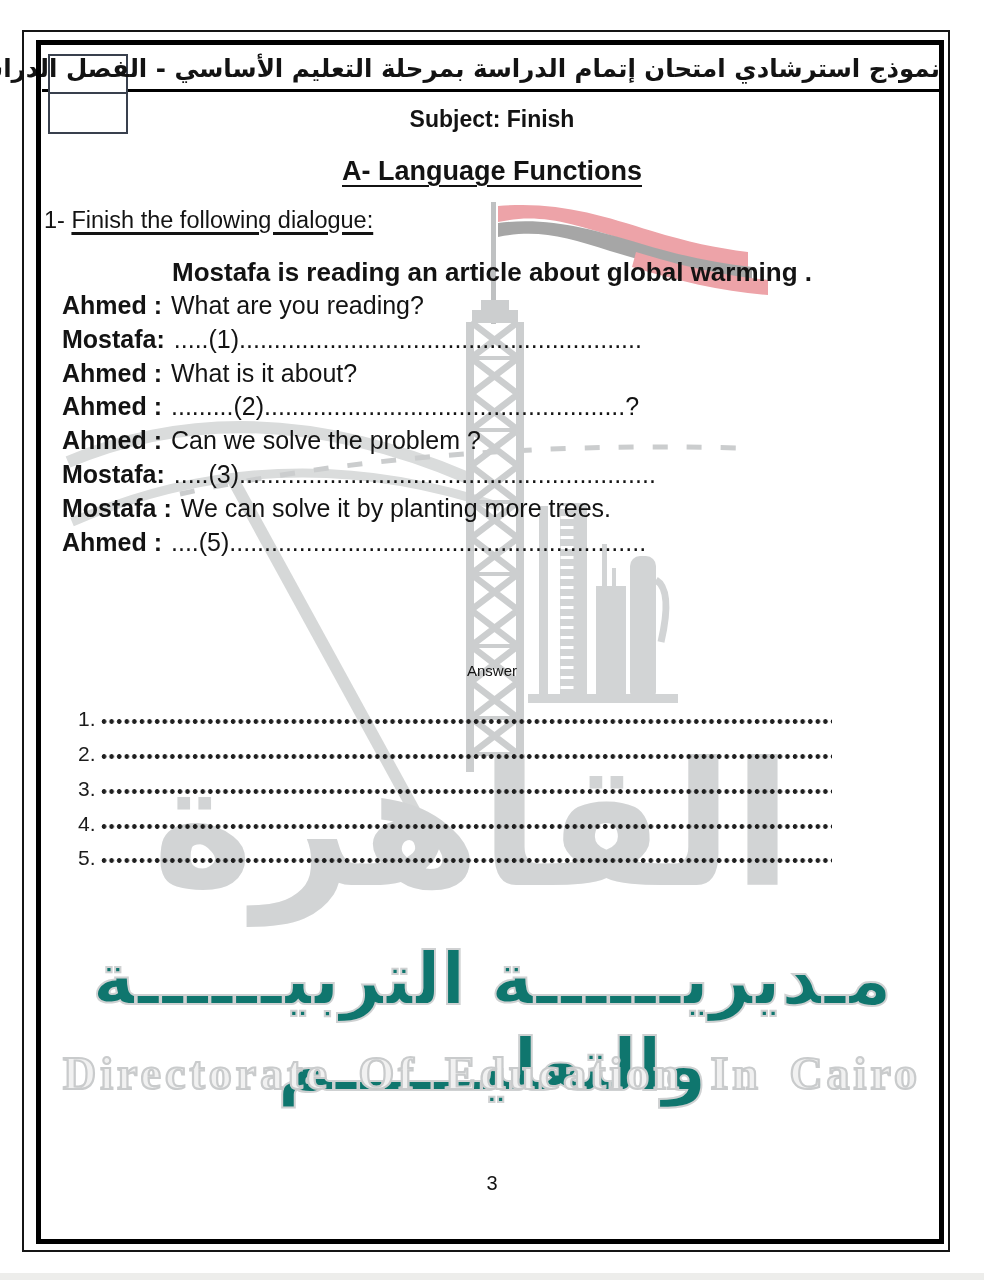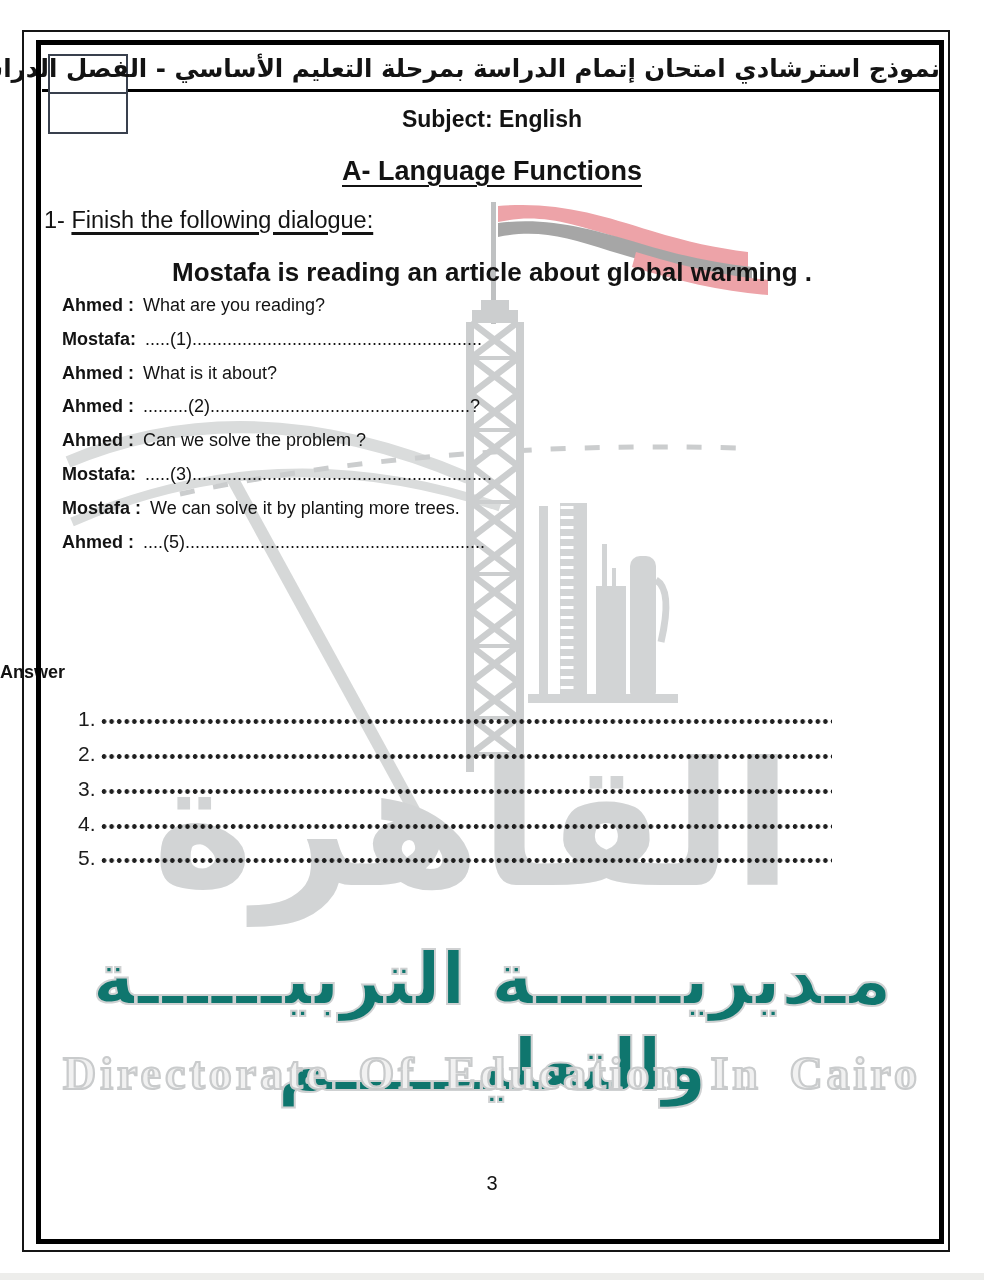--- a/index.html
+++ b/index.html
@@ -23,26 +23,26 @@
   .subject{left:0;top:106px;width:100%;text-align:center;font-weight:bold;font-size:23px;z-index:3;}
 
   .section-title{left:0;top:156px;width:100%;text-align:center;font-size:27px;font-weight:600;
       text-decoration:underline;text-decoration-thickness:2px;text-underline-offset:5px;z-index:3;}
 
   .q1{left:44px;top:207px;font-size:23.5px;font-weight:normal;z-index:3;}
   .q1 .u{text-decoration:underline;text-decoration-thickness:2.5px;text-underline-offset:4px;}
   .scene{left:0;top:257px;width:100%;text-align:center;font-size:26px;font-weight:bold;z-index:3;}
 
   
-  .dialogue{left:62px;top:289px;width:860px;font-size:18px;line-height:33.8px;z-index:3;}
+  .dialogue{left:62px;top:289px;width:860px;font-size:25px;line-height:33.8px;z-index:3;}
   .dlg-line{white-space:nowrap;}
   .spk{font-weight:bold;margin-right:9px;}
 
   
-  .answer-title{left:0;top:662px;width:100%;text-align:left;font-size:18px;font-weight:bold;z-index:3;}
+  .answer-title{left:0;top:662px;width:100%;text-align:center;font-size:15px;font-weight:normal;z-index:3;}
   .answers{left:78px;top:694px;width:754px;z-index:3;}
   .ans-row{height:34.9px;display:flex;align-items:flex-end;font-size:21px;color:#1b1b1b;}
   .ans-label{margin-right:5px;line-height:1;}
   .ans-leader{flex:1;height:7px;margin-bottom:4px;
       background-image:radial-gradient(circle at 3px 3.5px,#1f1f1f 2px,transparent 2.7px);
       background-size:7.6px 7px;background-repeat:repeat-x;background-position:0 bottom;}
 
   .page-num{left:0;top:1172px;width:100%;text-align:center;font-size:20px;z-index:3;}
 
   
@@ -119,21 +119,21 @@
   </svg>
 
   <div class="abs wm-cairo">القاهرة</div>
   <div class="abs wm-ministry-ar">مـديريــــــة التربيــــــة والتعليــــــم</div>
   <div class="abs wm-ministry-en">Directorate Of Education In Cairo</div>
 
   <div class="abs score-box b1"></div>
   <div class="abs score-box b2"></div>
   <div class="abs header-rule"></div>
   <div class="abs arabic-title">نموذج استرشادي امتحان إتمام الدراسة بمرحلة التعليم الأساسي - الفصل الدراسي الثاني 2024 / 2025 م</div>
-  <div class="abs subject">Subject: English</div>
+  <div class="abs subject">Subject: Finish</div>
 
   <div class="abs section-title">A- Language Functions</div>
 
   <div class="abs q1">
     <span>1-</span>
     <span class="u">Finish the following dialogue:</span>
   </div>
   <div class="abs scene">Mostafa is reading an article about global warming .</div>
 
   <div class="abs dialogue">

